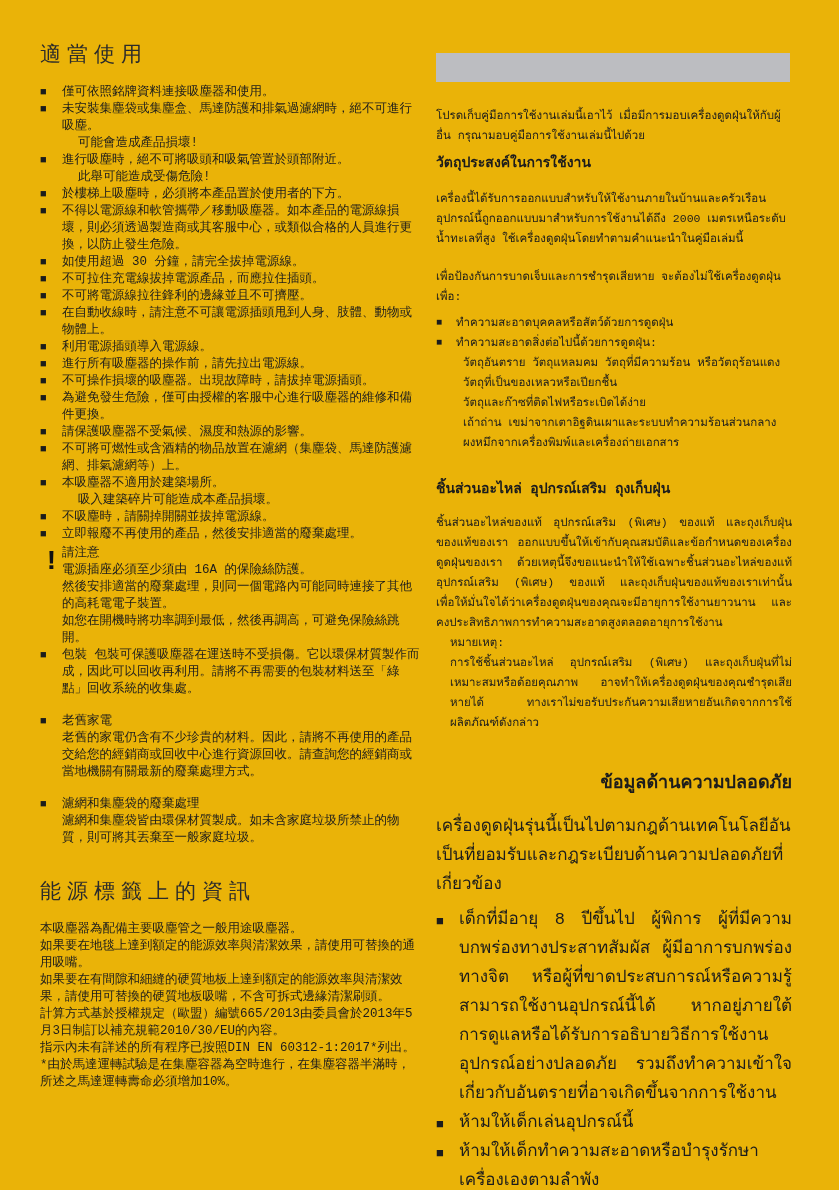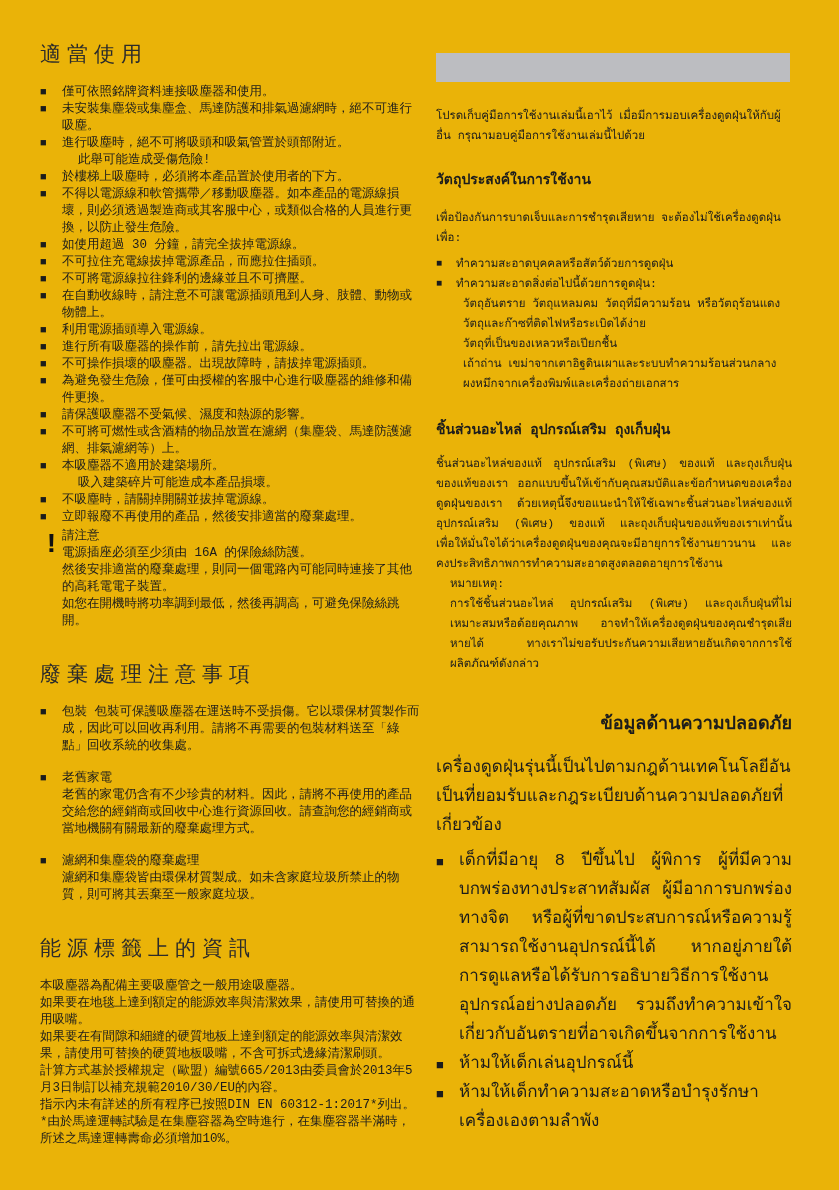--- a/index.html
+++ b/index.html
@@ -38,36 +38,37 @@
   .subitem { padding-left:27px; }
   .note-ind { padding-left:14px; }
   .safety-title { font-size:18px; font-weight:700; margin:0; }
   .thai-big { font-size:17px; line-height:29px; }
   .bli2 { position:relative; padding-left:23px; }
   .bli2 .m { position:absolute; left:0; top:2px; font-size:13px; line-height:29px; }
   .mt6  { margin-top:6px; }
   .mt14 { margin-top:14px; }
   .mt16 { margin-top:16px; }
   .mt18 { margin-top:18px; }
-  .mt22 { margin-top:22px; }
+  .mt22 { margin-top:5px; }
   .mt24 { margin-top:24px; }
   .mt28 { margin-top:28px;text-align:right; }
 </style>
 </head>
 <body>
 
 <div class="page">
 
   <div class="col-left">
 
     <h2 class="cjk-title">適當使用</h2>
 
     <div class="cjk">
       <div class="li b"><span class="m">■</span><span>僅可依照銘牌資料連接吸塵器和使用。</span></div>
       <div class="li b"><span class="m">■</span><span>未安裝集塵袋或集塵盒、馬達防護和排氣過濾網時，絕不可進行吸塵。</span></div>
+      <div class="li s"><span>可能會造成產品損壞!</span></div>
       <div class="li b"><span class="m">■</span><span>進行吸塵時，絕不可將吸頭和吸氣管置於頭部附近。</span></div>
       <div class="li s"><span>此舉可能造成受傷危險!</span></div>
       <div class="li b"><span class="m">■</span><span>於樓梯上吸塵時，必須將本產品置於使用者的下方。</span></div>
       <div class="li b"><span class="m">■</span><span>不得以電源線和軟管攜帶／移動吸塵器。如本產品的電源線損壞，則必須透過製造商或其客服中心，或類似合格的人員進行更換，以防止發生危險。</span></div>
       <div class="li b"><span class="m">■</span><span>如使用超過 30 分鐘，請完全拔掉電源線。</span></div>
       <div class="li b"><span class="m">■</span><span>不可拉住充電線拔掉電源產品，而應拉住插頭。</span></div>
       <div class="li b"><span class="m">■</span><span>不可將電源線拉往鋒利的邊緣並且不可擠壓。</span></div>
       <div class="li b"><span class="m">■</span><span>在自動收線時，請注意不可讓電源插頭甩到人身、肢體、動物或物體上。</span></div>
       <div class="li b"><span class="m">■</span><span>利用電源插頭導入電源線。</span></div>
       <div class="li b"><span class="m">■</span><span>進行所有吸塵器的操作前，請先拉出電源線。</span></div>
@@ -82,21 +83,20 @@
     </div>
 
     <div class="cjk caution">
       <div class="excl">!</div>
       <div>請注意</div>
       <div>電源插座必須至少須由 16A 的保險絲防護。</div>
       <div>然後安排適當的廢棄處理，則同一個電路內可能同時連接了其他的高耗電電子裝置。</div>
       <div>如您在開機時將功率調到最低，然後再調高，可避免保險絲跳開。</div>
     </div>
 
-    <h2 class="cjk-title sec-gap" style="margin-top:30px;">廢棄處理注意事項</h2>
 
     <div class="cjk">
       <div class="li b">
         <span class="m">■</span>
         <span class="head">包裝</span>
         <span>包裝可保護吸塵器在運送時不受損傷。它以環保材質製作而成，因此可以回收再利用。請將不再需要的包裝材料送至「綠點」回收系統的收集處。</span>
       </div>
       <div class="li b blk">
         <span class="m">■</span>
         <span class="head">老舊家電</span>
@@ -122,29 +122,33 @@
   </div>
 
   <div class="col-right">
 
     <div class="graybar"></div>
 
     <div class="thai mt24">โปรดเก็บคู่มือการใช้งานเล่มนี้เอาไว้ เมื่อมีการมอบเครื่องดูดฝุ่นให้กับผู้อื่น กรุณามอบคู่มือการใช้งานเล่มนี้ไปด้วย</div>
 
     <h3 class="thai-h mt22">วัตถุประสงค์ในการใช้งาน</h3>
 
+    <div class="thai mt16">
+      <div>เครื่องนี้ได้รับการออกแบบสำหรับให้ใช้งานภายในบ้านและครัวเรือน</div>
+      <div>อุปกรณ์นี้ถูกออกแบบมาสำหรับการใช้งานได้ถึง 2000 เมตรเหนือระดับน้ำทะเลที่สูง ใช้เครื่องดูดฝุ่นโดยทำตามคำแนะนำในคู่มือเล่มนี้</div>
+    </div>
 
     <div class="thai mt18">เพื่อป้องกันการบาดเจ็บและการชำรุดเสียหาย จะต้องไม่ใช้เครื่องดูดฝุ่นเพื่อ:</div>
 
     <div class="thai mt6">
       <div class="bli"><span class="m">■</span><span>ทำความสะอาดบุคคลหรือสัตว์ด้วยการดูดฝุ่น</span></div>
       <div class="bli"><span class="m">■</span><span>ทำความสะอาดสิ่งต่อไปนี้ด้วยการดูดฝุ่น:</span></div>
       <div class="subitem">วัตถุอันตราย วัตถุแหลมคม วัตถุที่มีความร้อน หรือวัตถุร้อนแดง</div>
+      <div class="subitem">วัตถุที่เป็นของเหลวหรือเปียกชื้น</div>
       <div class="subitem">วัตถุและก๊าซที่ติดไฟหรือระเบิดได้ง่าย</div>
-      <div class="subitem">วัตถุที่เป็นของเหลวหรือเปียกชื้น</div>
       <div class="subitem">เถ้าถ่าน เขม่าจากเตาอิฐดินเผาและระบบทำความร้อนส่วนกลาง</div>
       <div class="subitem">ผงหมึกจากเครื่องพิมพ์และเครื่องถ่ายเอกสาร</div>
     </div>
 
     <h3 class="thai-h mt24">ชิ้นส่วนอะไหล่ อุปกรณ์เสริม ถุงเก็บฝุ่น</h3>
 
     <div class="thai jst mt14">ชิ้นส่วนอะไหล่ของแท้ อุปกรณ์เสริม (พิเศษ) ของแท้ และถุงเก็บฝุ่นของแท้ของเรา ออกแบบขึ้นให้เข้ากับคุณสมบัติและข้อกำหนดของเครื่องดูดฝุ่นของเรา ด้วยเหตุนี้จึงขอแนะนำให้ใช้เฉพาะชิ้นส่วนอะไหล่ของแท้ อุปกรณ์เสริม (พิเศษ) ของแท้ และถุงเก็บฝุ่นของแท้ของเราเท่านั้น เพื่อให้มั่นใจได้ว่าเครื่องดูดฝุ่นของคุณจะมีอายุการใช้งานยาวนาน และคงประสิทธิภาพการทำความสะอาดสูงตลอดอายุการใช้งาน</div>
 
     <div class="thai note-ind">
       <div>หมายเหตุ:</div>

